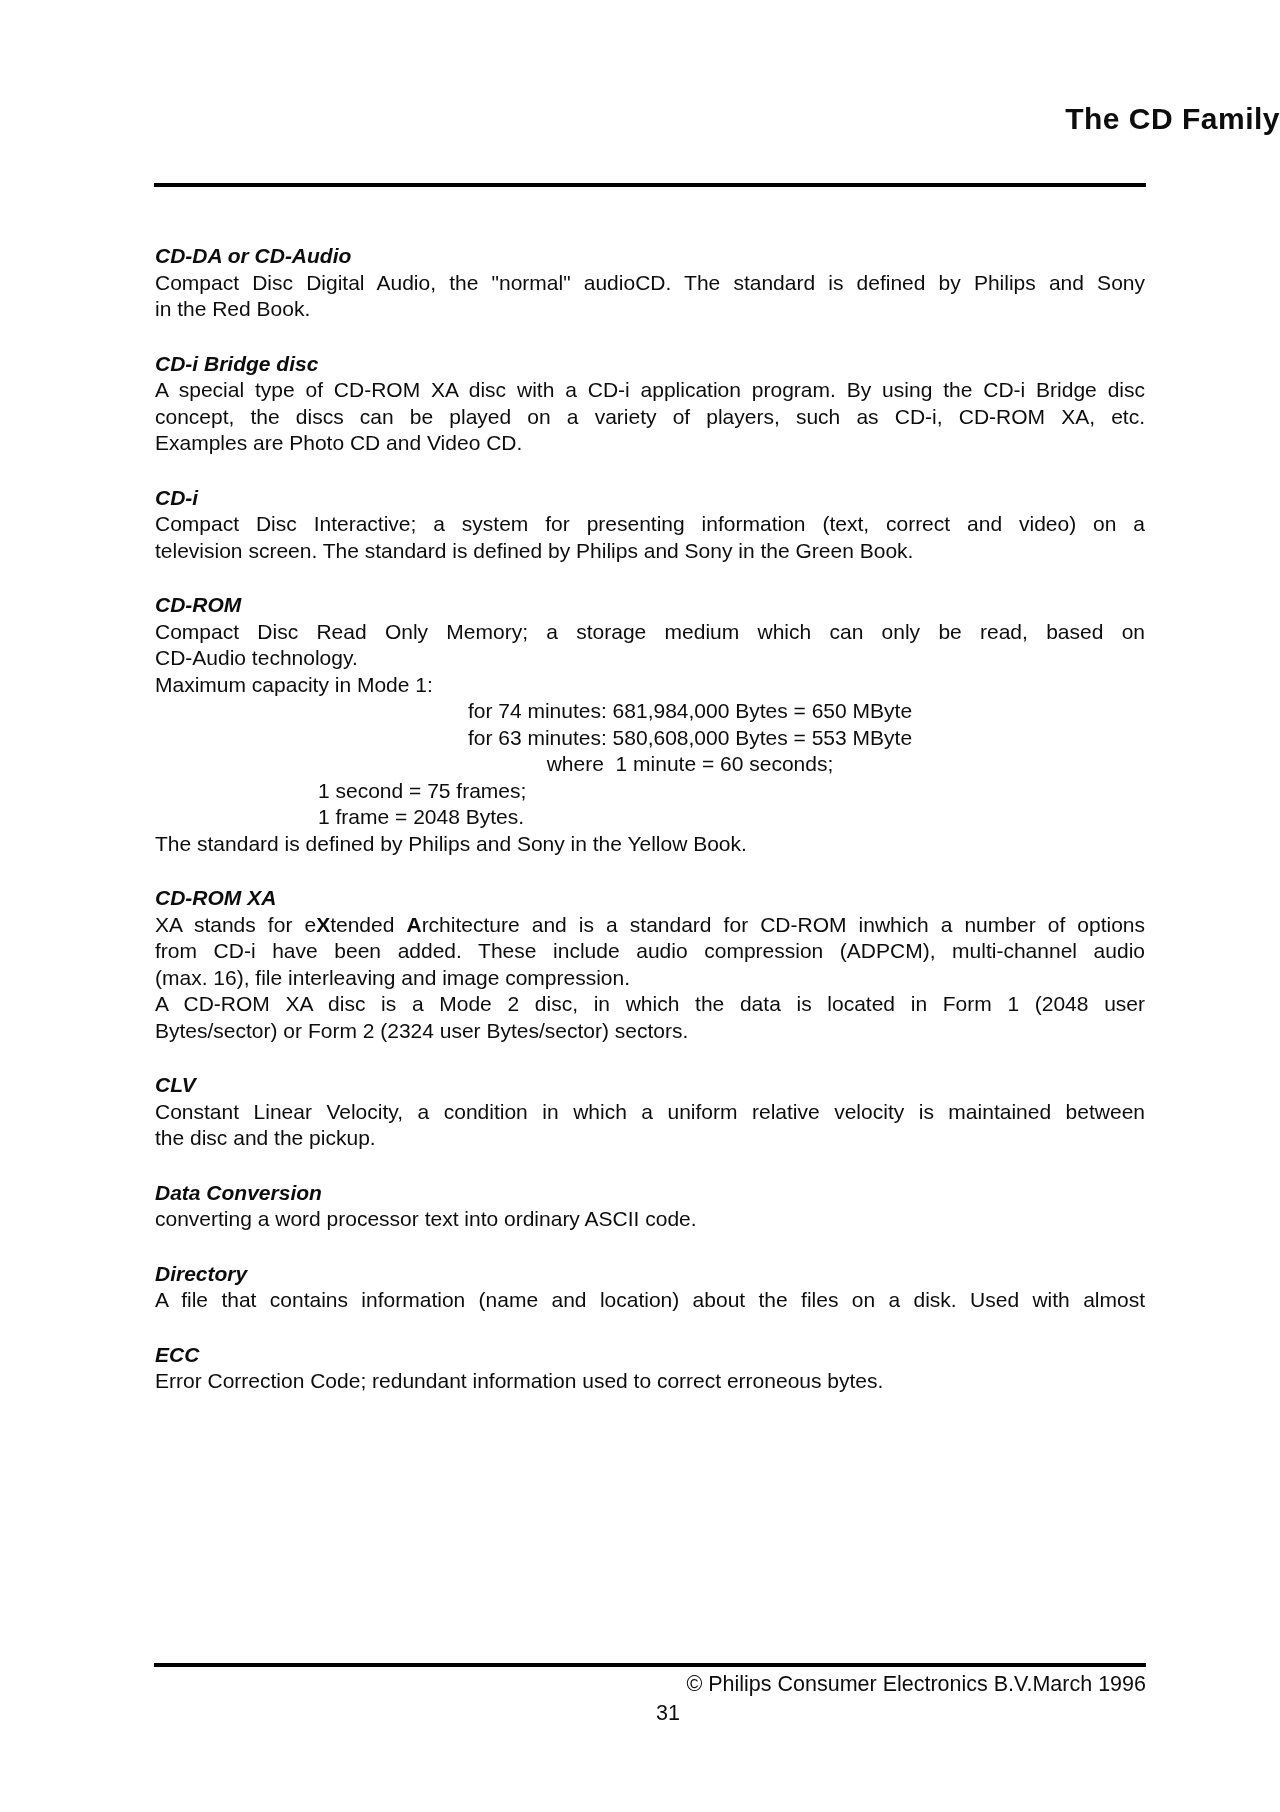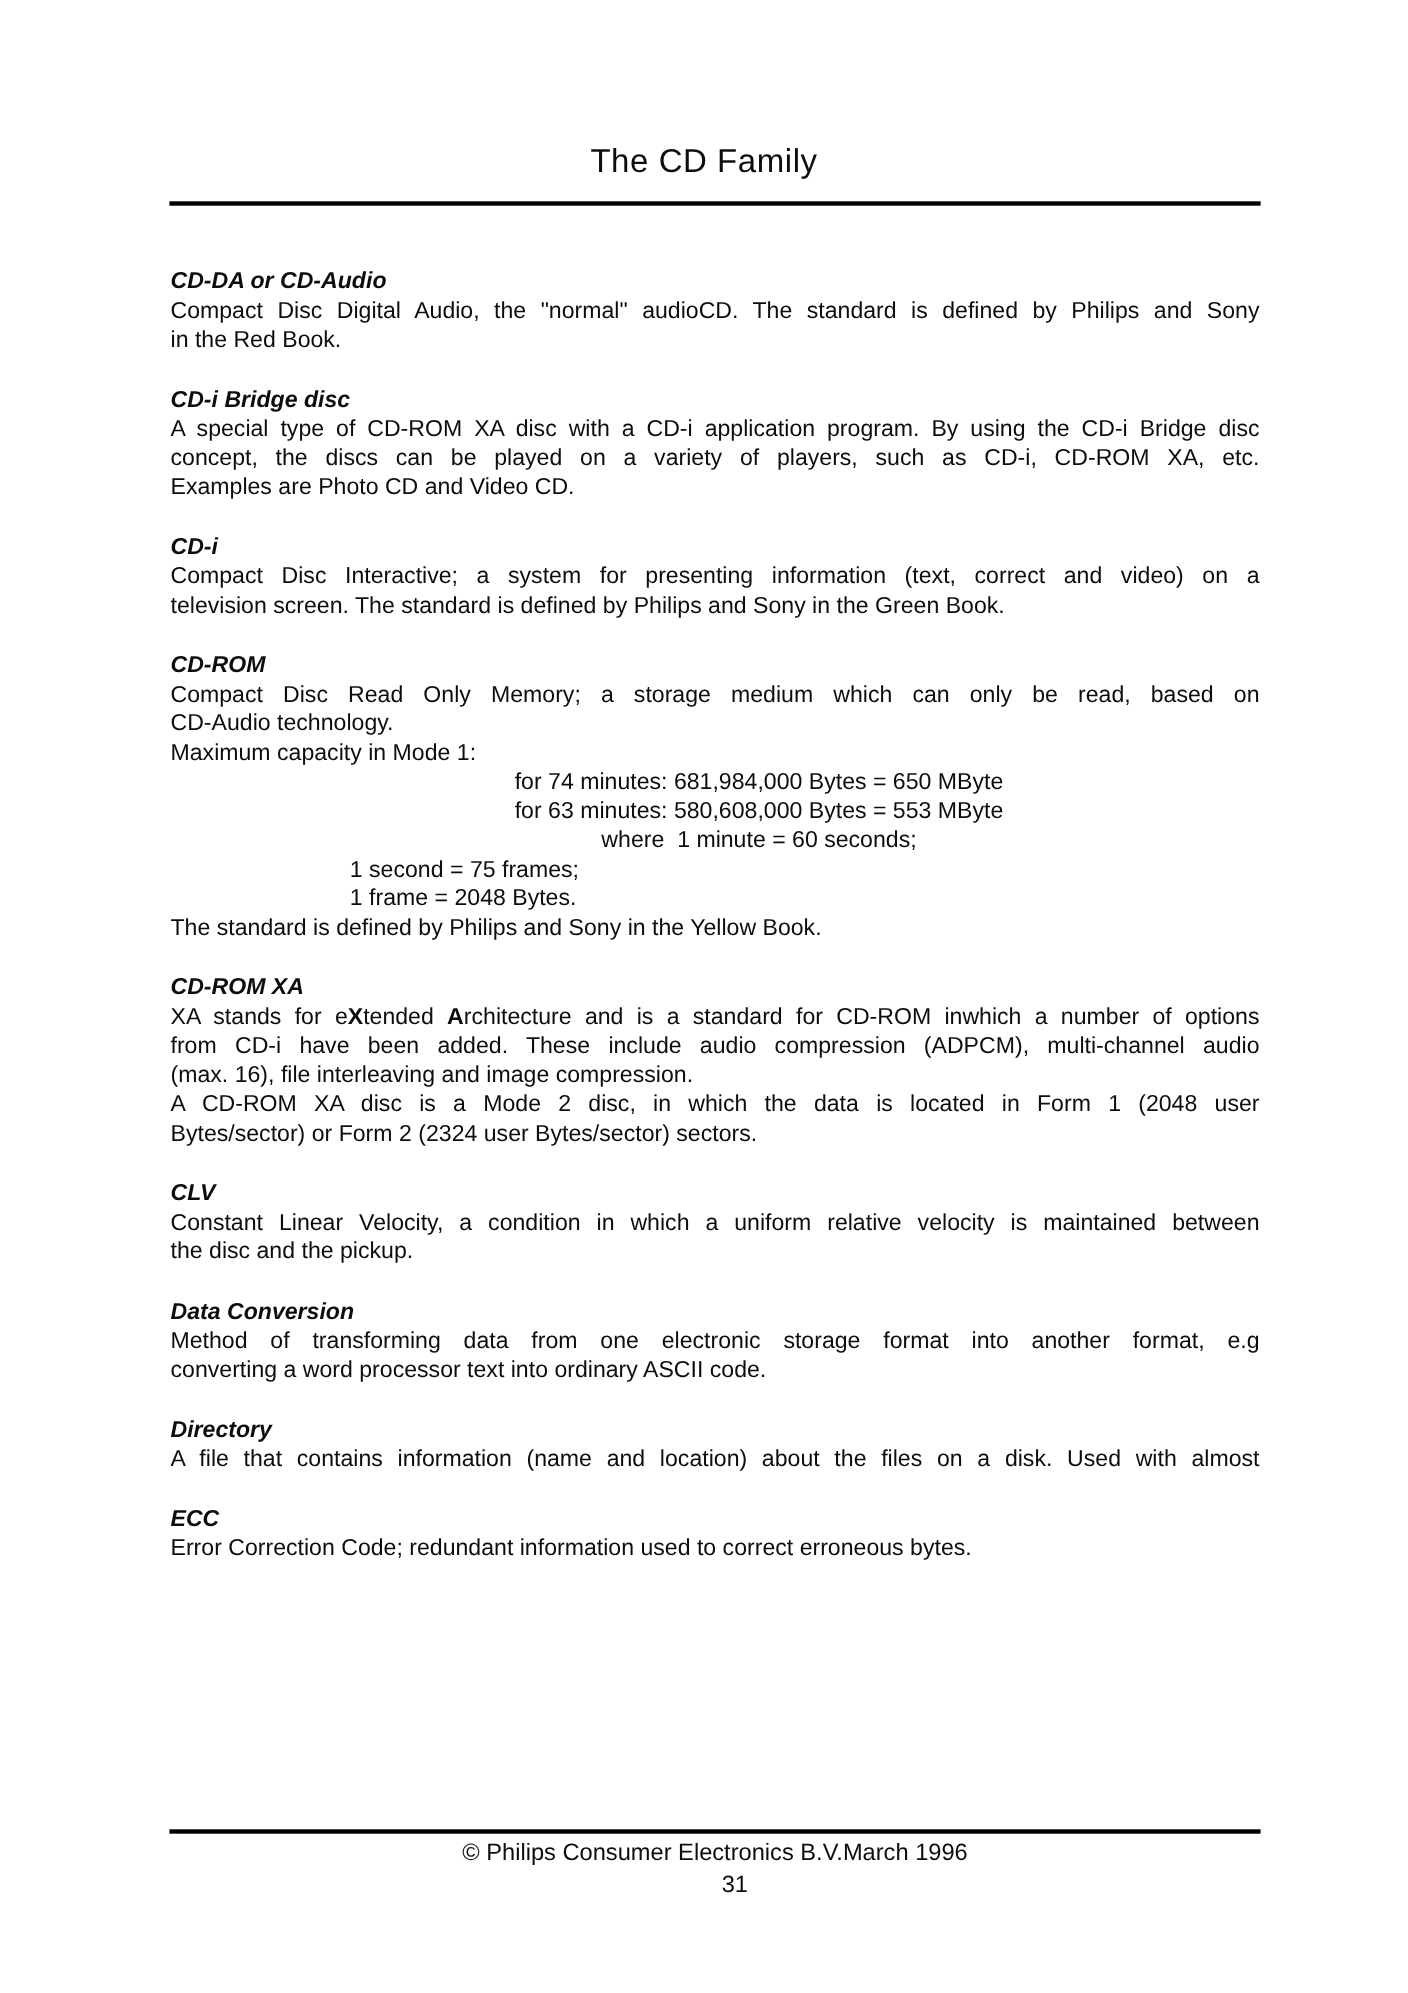--- a/index.html
+++ b/index.html
@@ -5,44 +5,45 @@
   html, body { margin: 0; padding: 0; }
   body {
     width: 1280px; height: 1812px;
     background: #ffffff;
     color: #0d0d0d;
     font-family: "Liberation Sans", sans-serif;
     position: relative;
     overflow: hidden;
   }
   .page-title {
-    position: absolute; top: 130px; left: 0; width: 100%;
-    text-align: center;
+    position: absolute; top: 102px; left: 0; width: 100%;
+    text-align: right;
     font-size: 30px;
     letter-spacing: 0.5px;
+    font-weight: bold;
   }
   .rule {
     position: absolute; left: 154px; width: 992px; height: 4px;
     background: #000000;
   }
   .title-rule { top: 183px; }
   .footer-rule { top: 1663px; }
   .glossary {
     position: absolute; top: 243px; left: 155px; width: 990px;
     font-size: 21px; line-height: 26.5px;
   }
   .entry + .entry { margin-top: 28px; }
   .term { font-weight: bold; font-style: italic; }
   .line.j { text-align: justify; text-align-last: justify; text-justify: inter-word; }
   .line.ind1 { padding-left: 80px; text-align: center; }
   .line.ind2 { padding-left: 163px; }
   .b { font-weight: bold; }
   .footer-row {
     position: absolute; top: 1672px; left: 154px; width: 992px;
-    display: flex; justify-content: center;
+    display: flex; justify-content: flex-end;
     font-size: 21.5px;
   }
   .page-num {
     position: absolute; top: 1701px; left: 0; width: 100%;
     text-align: center;
     font-size: 21.5px;
     padding-left: 28px;
   }
 </style>
 </head>
@@ -88,21 +89,20 @@
       <div class="line j">A CD-ROM XA disc is a Mode 2 disc, in which the data is located in Form 1 (2048 user</div>
       <div class="line">Bytes/sector) or Form 2 (2324 user Bytes/sector) sectors.</div>
     </section>
     <section class="entry">
       <div class="term">CLV</div>
       <div class="line j">Constant Linear Velocity, a condition in which a uniform relative velocity is maintained between</div>
       <div class="line">the disc and the pickup.</div>
     </section>
     <section class="entry">
       <div class="term">Data Conversion</div>
-      <div class="line j">Method of transforming data from one electronic storage format into another format, e.g</div>
       <div class="line">converting a word processor text into ordinary ASCII code.</div>
     </section>
     <section class="entry">
       <div class="term">Directory</div>
       <div class="line j">A file that contains information (name and location) about the files on a disk. Used with almost</div>
     </section>
     <section class="entry">
       <div class="term">ECC</div>
       <div class="line">Error Correction Code; redundant information used to correct erroneous bytes.</div>
     </section>

